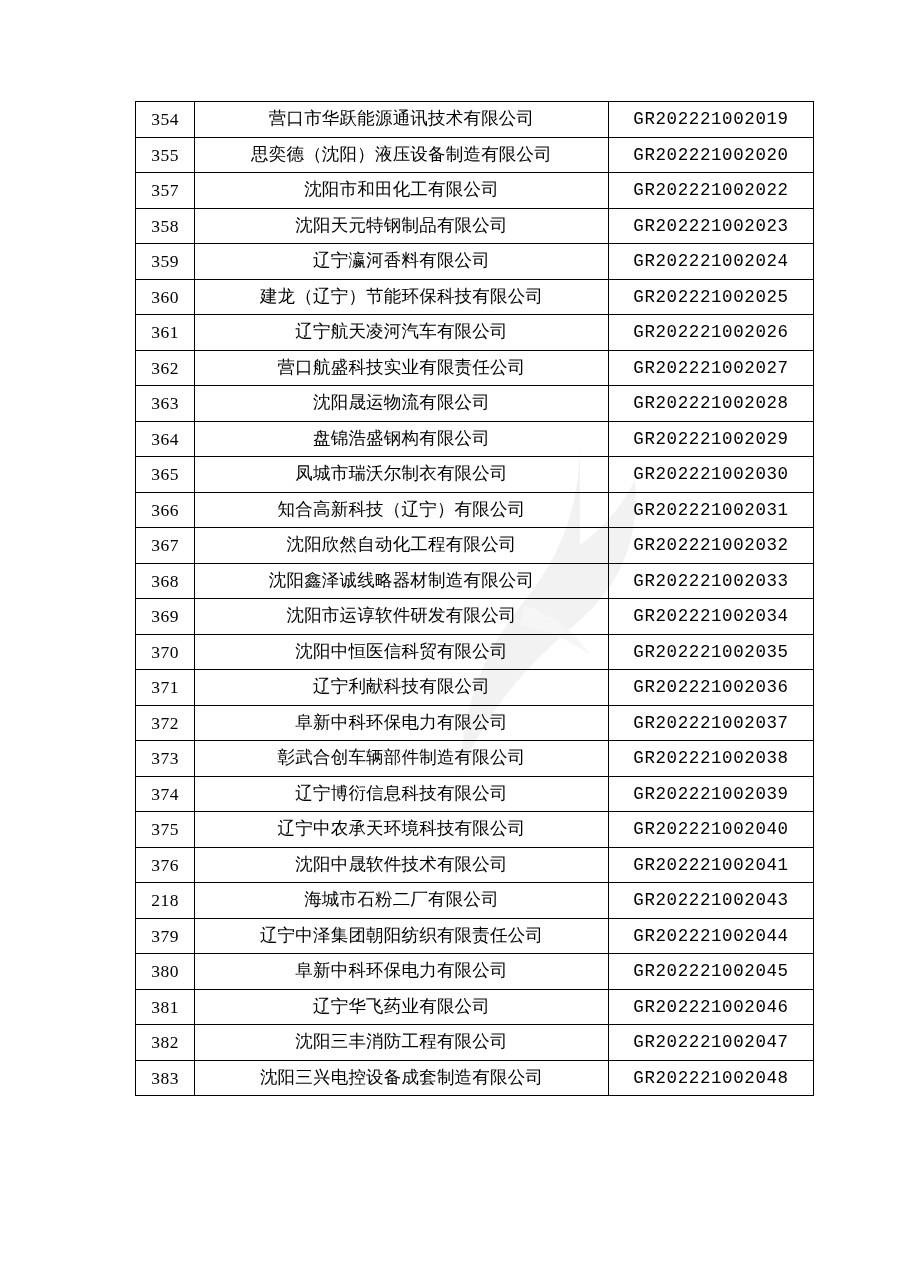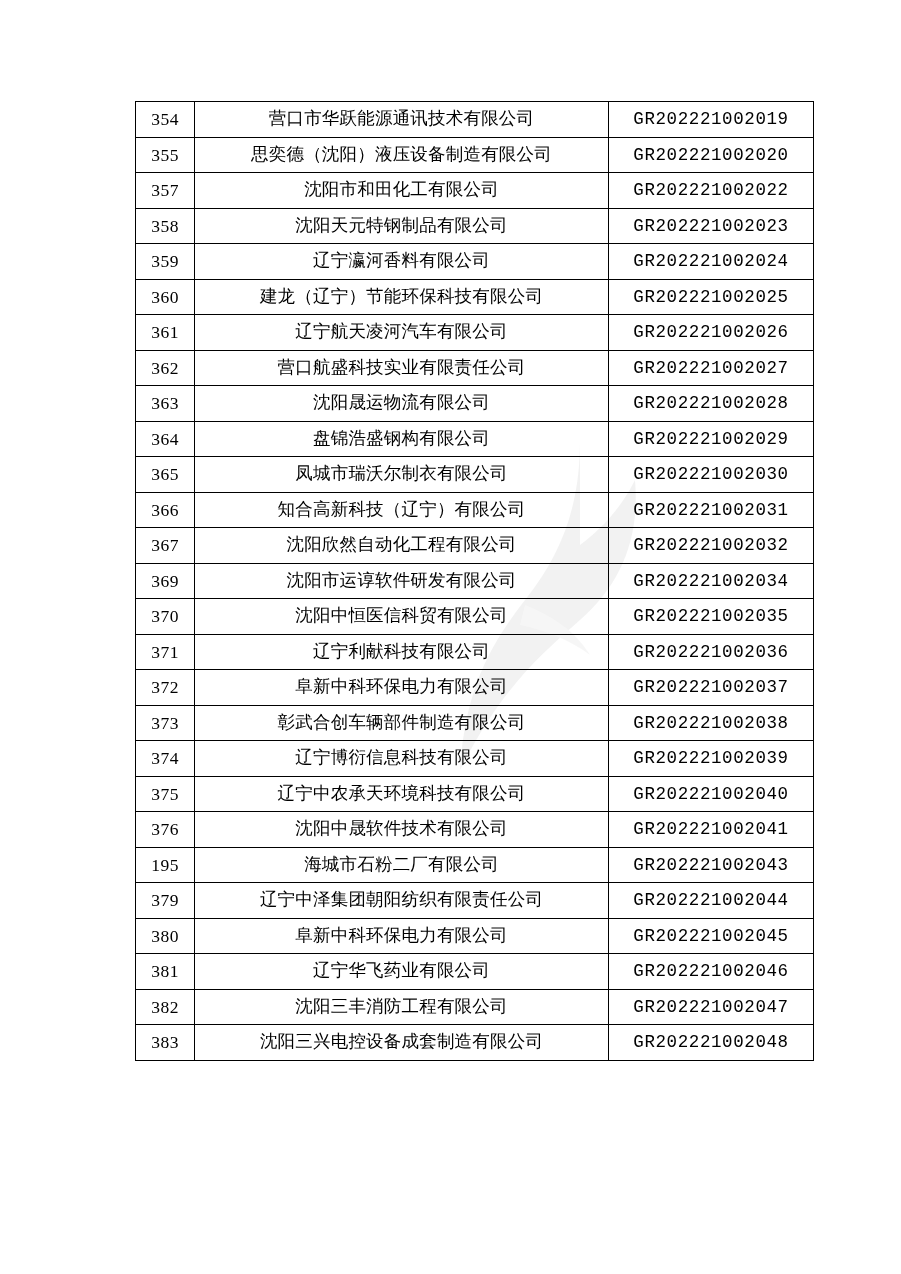--- a/index.html
+++ b/index.html
@@ -152,20 +152,25 @@
           <td class="col-index">366</td>
           <td class="col-name">知合高新科技（辽宁）有限公司</td>
           <td class="col-code">GR202221002031</td>
         </tr>
         <tr>
           <td class="col-index">367</td>
           <td class="col-name">沈阳欣然自动化工程有限公司</td>
           <td class="col-code">GR202221002032</td>
         </tr>
         <tr>
+          <td class="col-index">368</td>
+          <td class="col-name">沈阳鑫泽诚线略器材制造有限公司</td>
+          <td class="col-code">GR202221002033</td>
+        </tr>
+        <tr>
           <td class="col-index">369</td>
           <td class="col-name">沈阳市运谆软件研发有限公司</td>
           <td class="col-code">GR202221002034</td>
         </tr>
         <tr>
           <td class="col-index">370</td>
           <td class="col-name">沈阳中恒医信科贸有限公司</td>
           <td class="col-code">GR202221002035</td>
         </tr>
         <tr>
@@ -192,21 +197,21 @@
           <td class="col-index">375</td>
           <td class="col-name">辽宁中农承天环境科技有限公司</td>
           <td class="col-code">GR202221002040</td>
         </tr>
         <tr>
           <td class="col-index">376</td>
           <td class="col-name">沈阳中晟软件技术有限公司</td>
           <td class="col-code">GR202221002041</td>
         </tr>
         <tr>
-          <td class="col-index">195</td>
+          <td class="col-index">218</td>
           <td class="col-name">海城市石粉二厂有限公司</td>
           <td class="col-code">GR202221002043</td>
         </tr>
         <tr>
           <td class="col-index">379</td>
           <td class="col-name">辽宁中泽集团朝阳纺织有限责任公司</td>
           <td class="col-code">GR202221002044</td>
         </tr>
         <tr>
           <td class="col-index">380</td>

